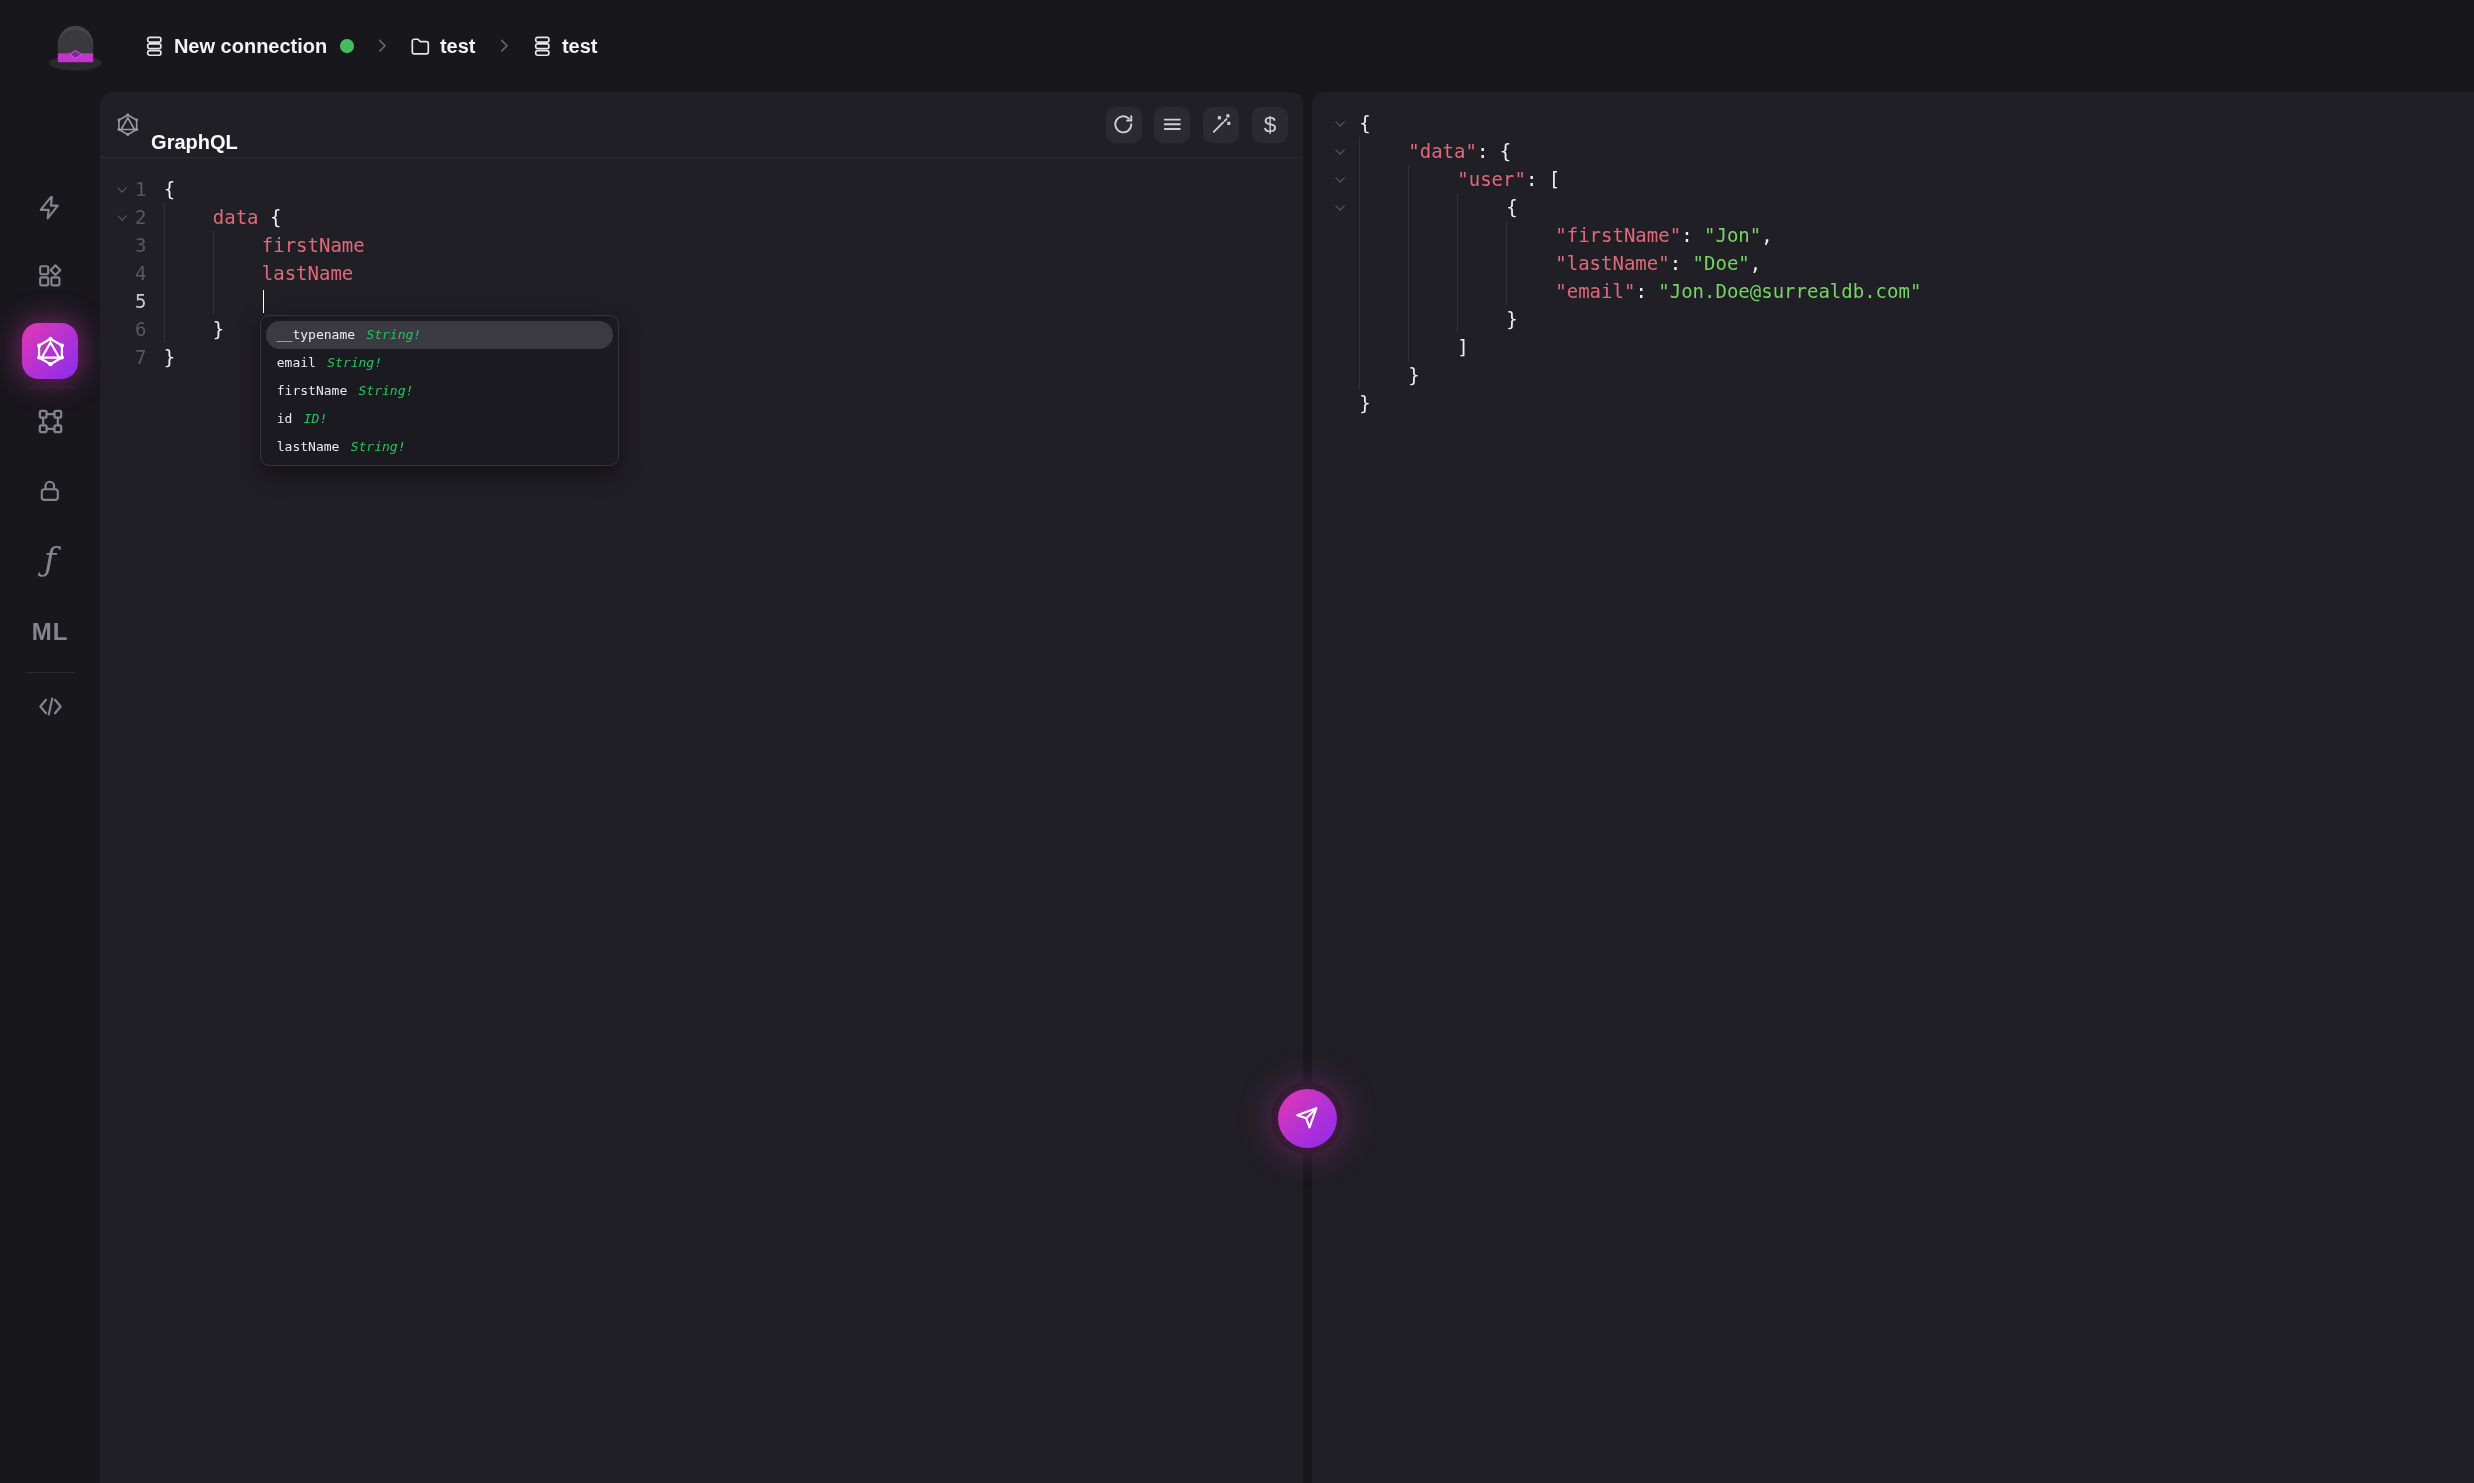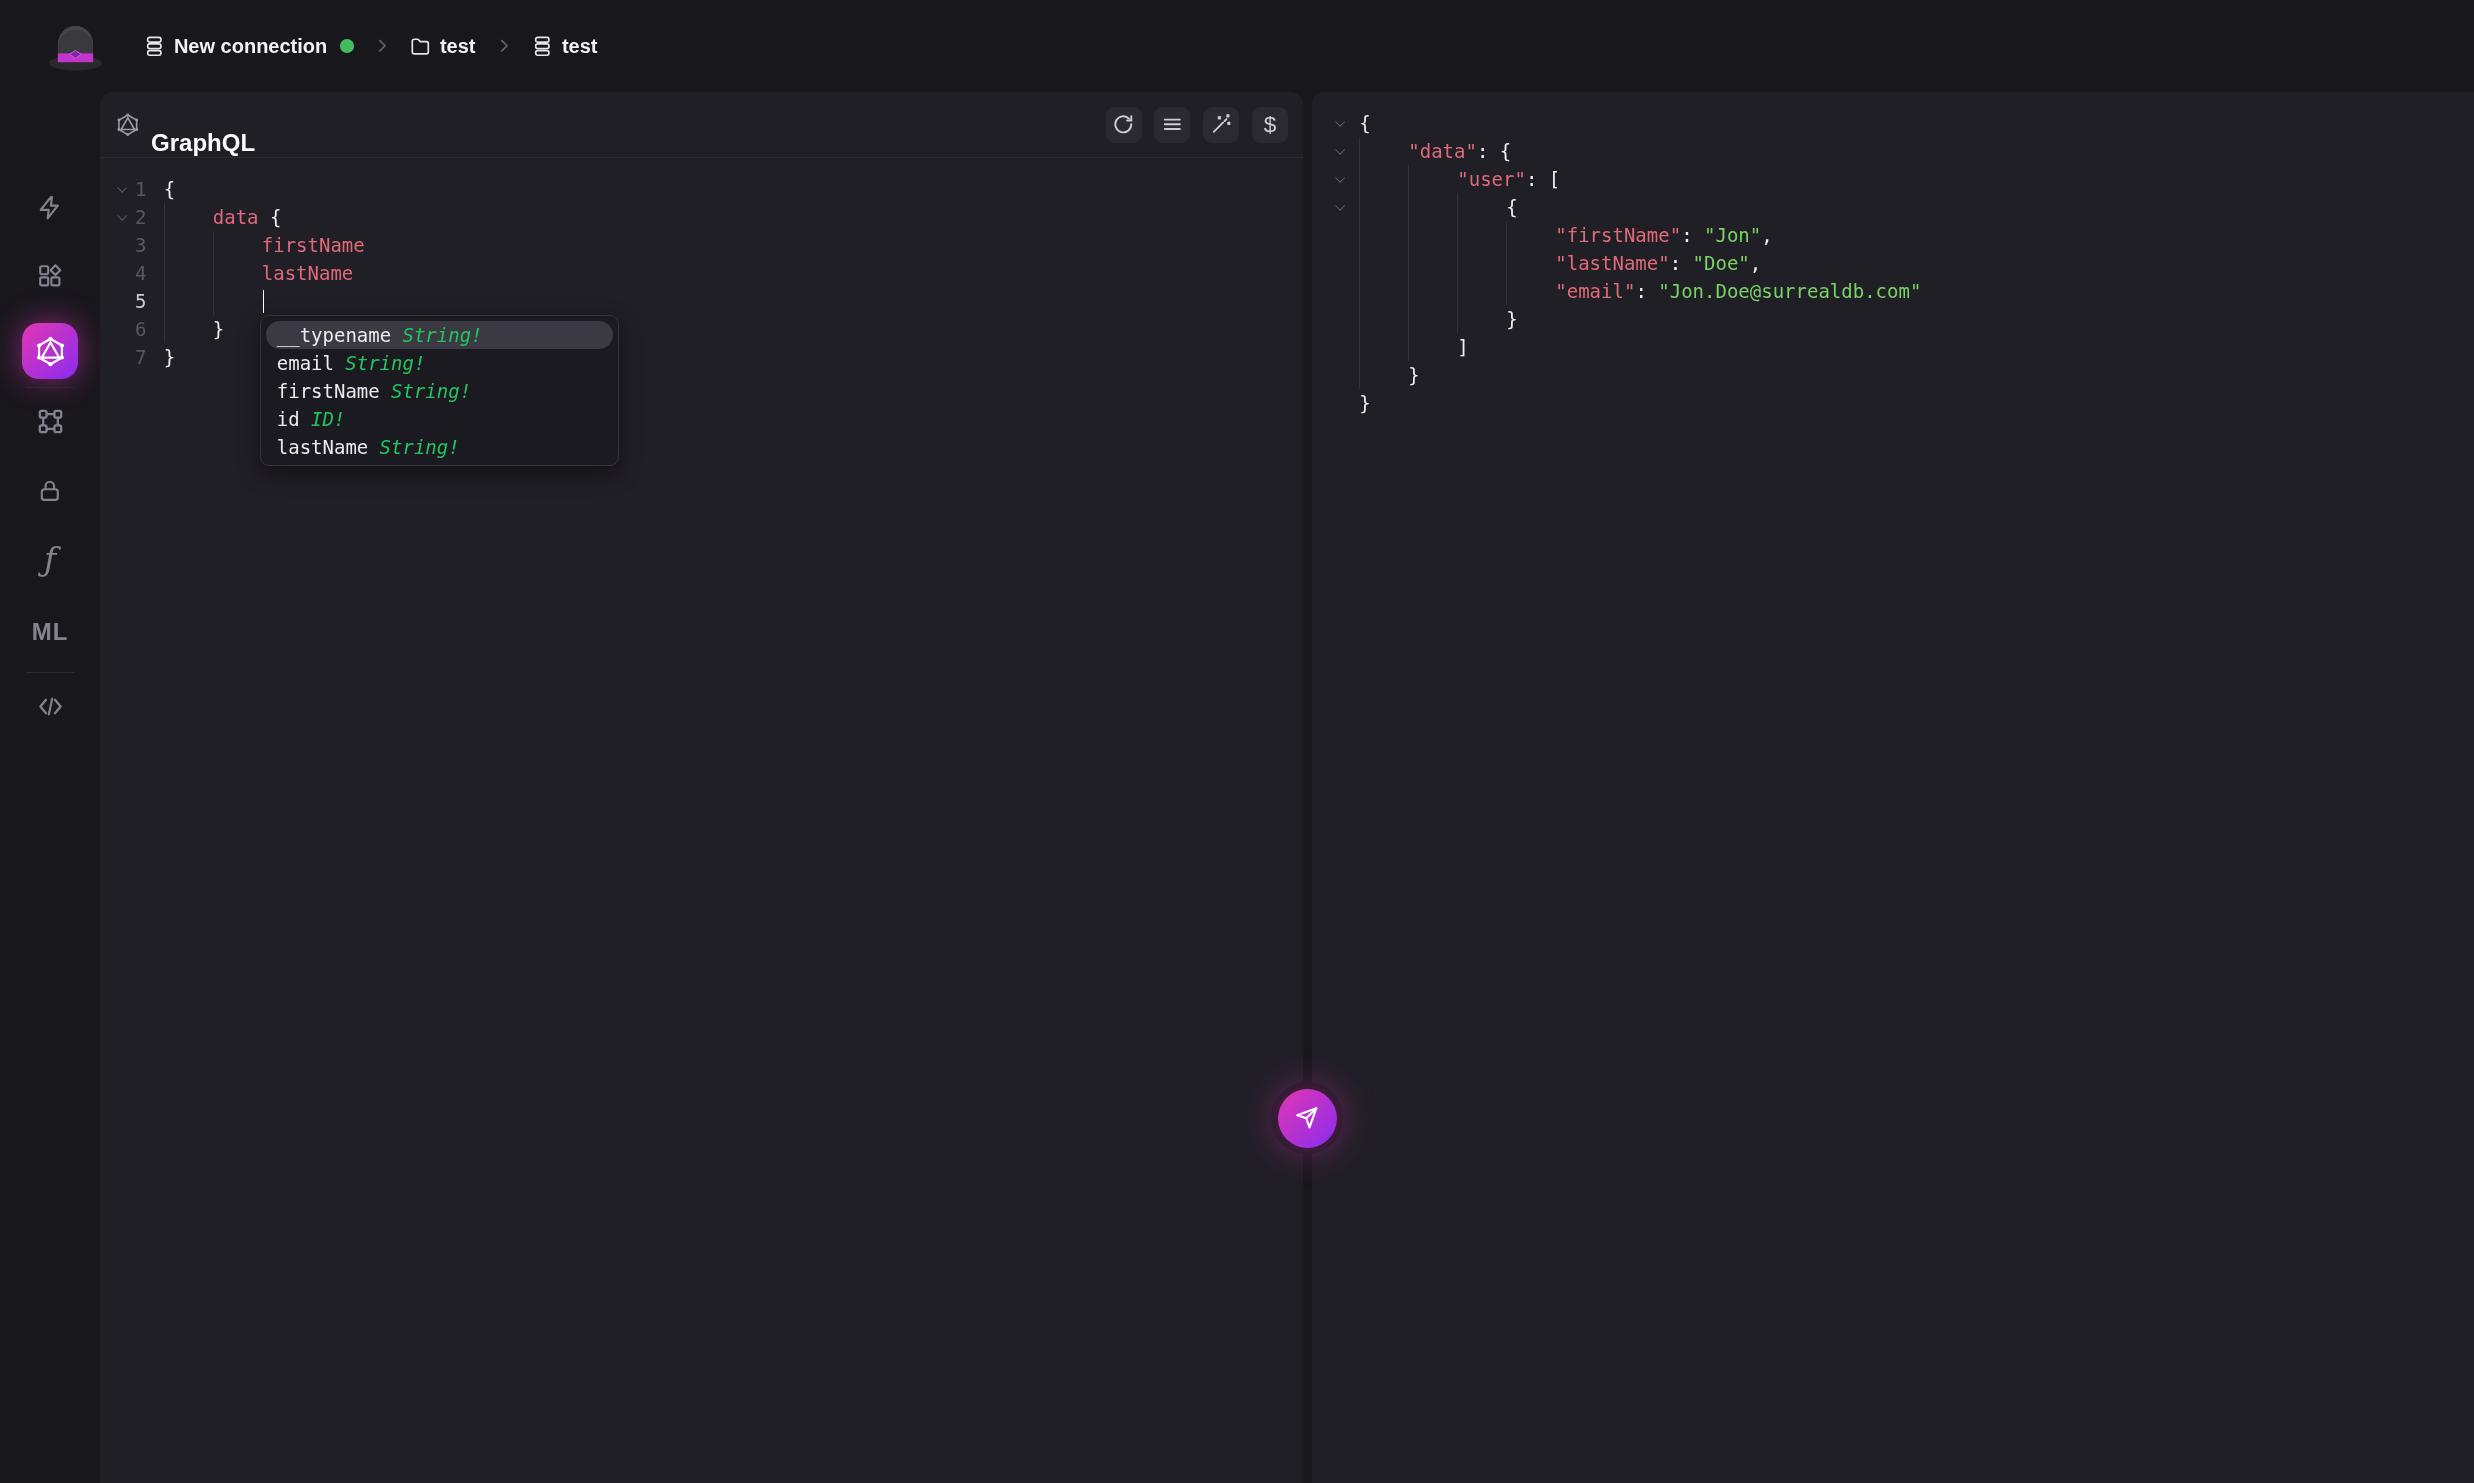--- a/index.html
+++ b/index.html
@@ -28,42 +28,42 @@
     display:flex; align-items:center; justify-content:center; cursor:pointer;
     box-shadow:0 0 28.6px 3px rgba(223,53,190,.45);
   }
   .fn-glyph { font-family:"DejaVu Serif", serif; font-style:italic; font-size:33px; line-height:1; }
   .ml-glyph { font-size:24px; font-weight:700; letter-spacing:0.8px; }
   
   .panel { position:absolute; top:92px; height:1391px; background:#211f26; }
   .panel.gql { left:100px; width:1203px; border-radius:12px 12px 0 0; }
   .panel.res { left:1312px; width:1163px; border-radius:12px 0 0 0; }
   .panel-header { height:66px; display:flex; align-items:center; border-bottom:0.8px solid #2b2a32; padding:0 15px; }
-  .panel-title { font-size:24px; font-weight:700; color:#fbfafd; margin-left:10.5px;margin-top:36px; }
+  .panel-title { font-size:20px; font-weight:700; color:#fbfafd; margin-left:10.5px;margin-top:36px; }
   .toolbar { margin-left:auto; display:flex; gap:12.8px; }
   .tool-btn { width:36px; height:36px; border-radius:9px; background:#2b2a31; border:none; display:flex; align-items:center; justify-content:center; cursor:pointer; color:#cfced6; }
   .dollar { font-size:22.6px; font-weight:500; color:#cfced6; font-family:"Liberation Sans",sans-serif; }
   
   .code-area { padding-top:17.3px; position:relative; }
   .code-line { display:flex; align-items:center; height:28px; font-family:"DejaVu Sans Mono", monospace; font-size:19px; white-space:pre; }
   .fold { width:16.5px; margin-left:12px; display:flex; justify-content:center; align-items:center; }
   .res .fold { margin-left:18px; }
   .has-chev::after { content:''; width:6px; height:6px; border-right:1.5px solid #605f6a; border-bottom:1.5px solid #605f6a; transform:rotate(45deg) translateY(-2.3px); }
   .lnum { width:18px; text-align:right; color:#585761; }
   .code-line.active .lnum { color:#cbc9d4; }
   .code-text { display:flex; align-items:center; margin-left:17.3px; align-self:stretch; }
   .res .code-text { margin-left:12.8px; }
   .ind { width:49px; align-self:stretch; border-left:0.8px solid #323138; }
   .tk-key { color:#e0697a; }
   .tk-punc { color:#f0eff4; }
   .tk-str { color:#77d465; }
   .cursor { width:1.9px; height:23px; background:#ffffff; margin-left:0.8px; }
   
   .autocomplete { position:absolute; left:160px; top:223px; width:359px; background:#1b1a20; border:0.8px solid #35343c; border-radius:9px; padding:4.5px 0; box-shadow:0 7.5px 22.6px rgba(0,0,0,.45); }
-  .ac-item { height:28px; margin:0 5.3px; padding:0 10.5px; border-radius:14.3px; display:flex; align-items:center; font-family:"DejaVu Sans Mono",monospace; font-size:19px; color:#eceaf0; cursor:pointer; }
+  .ac-item { height:28px; margin:0 5.3px; padding:0 10.5px; border-radius:14.3px; display:flex; align-items:center; font-family:"DejaVu Sans Mono",monospace; font-size:13px; color:#eceaf0; cursor:pointer; }
   .ac-item.sel { background:#3b3a43; }
   .ac-type { color:#22c55e; font-style:italic; margin-left:11.3px; }
   .tooltip { position:absolute; left:535px; top:231px; height:45px; display:flex; align-items:center; padding:0 16.5px; background:#1b1a20; border:0.8px solid #3c3b44; border-radius:7.5px; font-size:19px; color:#d4d3da; white-space:nowrap; }
   
   .resize-handle { position:absolute; left:1303px; top:92px; width:9px; height:1391px; cursor:col-resize; }
   .run-wrap { position:absolute; left:1271px; top:1082px; width:72px; height:72px; border-radius:50%; background:#18171c; display:flex; align-items:center; justify-content:center; cursor:pointer; }
   .run-btn { width:59px; height:59px; border-radius:50%; background:linear-gradient(135deg,#e338b2 0%,#8a2bf0 100%); display:flex; align-items:center; justify-content:center; box-shadow:0 0 34px 4.5px rgba(223,53,190,.38); }
 </style>
 </head>
 <body>

